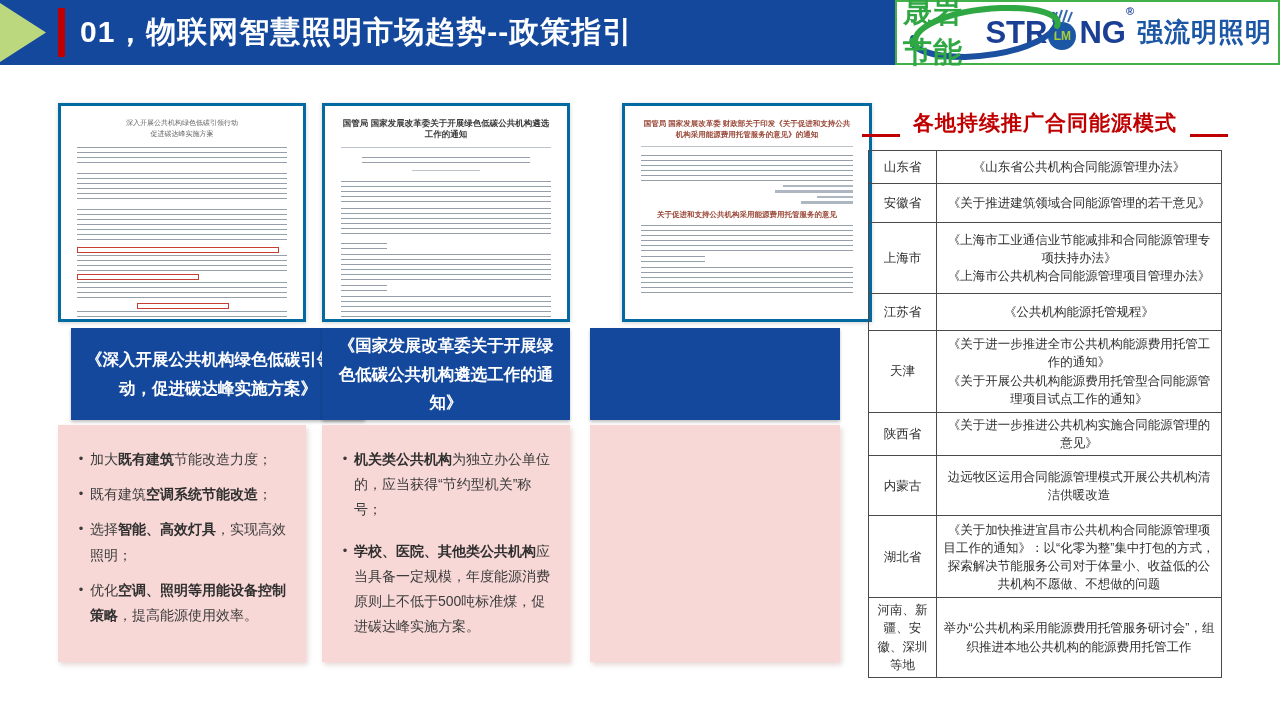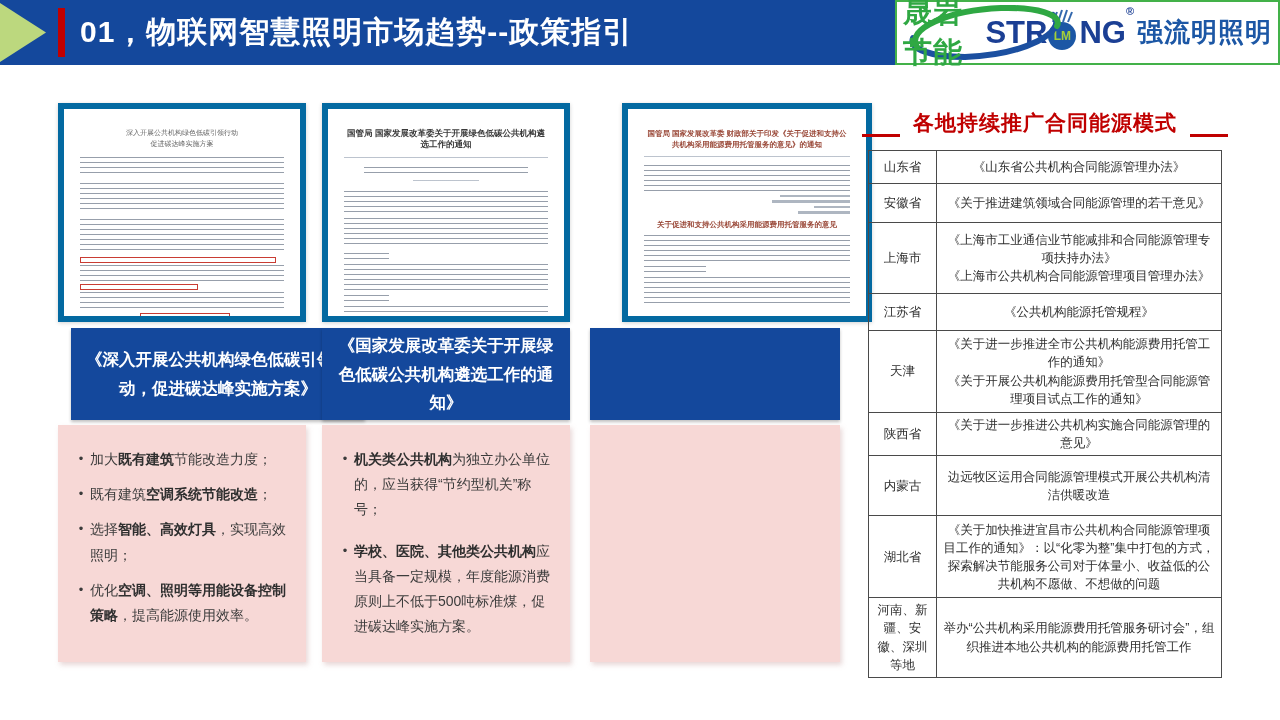--- a/index.html
+++ b/index.html
@@ -19,22 +19,22 @@
   .sy-text{font-size:29px;font-weight:800;color:#2fa843;letter-spacing:1px;z-index:2;}
   .sy-orbit{position:absolute;left:0;top:0;z-index:1;}
   .strong-logo{display:flex;align-items:flex-start;white-space:nowrap;}
   .strong-en{font-size:31px;font-weight:800;color:#1b3f94;letter-spacing:0;}
   .lm-wrap{position:relative;width:30px;height:30px;margin:6px 1px 0;}
   .lm-circle{position:absolute;left:0;top:1px;width:28px;height:28px;border-radius:50%;background:#1c57a5;
          display:flex;align-items:center;justify-content:center;color:#a4ce39;font-size:12px;font-weight:800;}
   .rays{position:absolute;left:2px;top:-12px;}
   .reg{font-size:11px;color:#1b3f94;vertical-align:top;position:relative;top:-10px;font-weight:700;}
   .strong-cn{font-size:26px;font-weight:800;color:#1c57a5;margin-left:3px;letter-spacing:1px;}
-  .doc-card{position:absolute;top:103px;height:219px;background:#ffffff;border:6px solid #0369a1;
-         box-shadow:0 1px 4px rgba(0,0,0,.18);padding:19px 16px;overflow:hidden;}
+  .doc-card{position:absolute;top:103px;height:219px;background:#ffffff;border:3px solid #0369a1;
+         box-shadow:0 1px 4px rgba(0,0,0,.18);padding:12px 16px;overflow:hidden;}
   .doc-h{font-size:7px;color:#666;text-align:center;line-height:1.5;}
   .doc-h.red{color:#9b4a3a;font-size:7.5px;font-weight:700;}
   .doc-head2{font-size:8.5px;color:#3a3a3a;font-weight:700;line-height:1.35;text-align:center;}
   .p{background:repeating-linear-gradient(to bottom,rgba(125,135,150,.8) 0 1.3px,transparent 1.3px 5px);}
   .p.light{background:repeating-linear-gradient(to bottom,rgba(160,170,185,.7) 0 1.2px,transparent 1.2px 5px);}
   .hl{border:1px solid #c93c33;height:6px;margin:1px 0 2px;}
   .sig{display:flex;flex-direction:column;align-items:flex-end;gap:3px;margin:4px 0;}
   .sig span{display:block;height:2.5px;background:#9aa4b2;opacity:.8;}
 
   .caption{position:absolute;top:328px;height:92px;background:#14489c;color:#fff;

